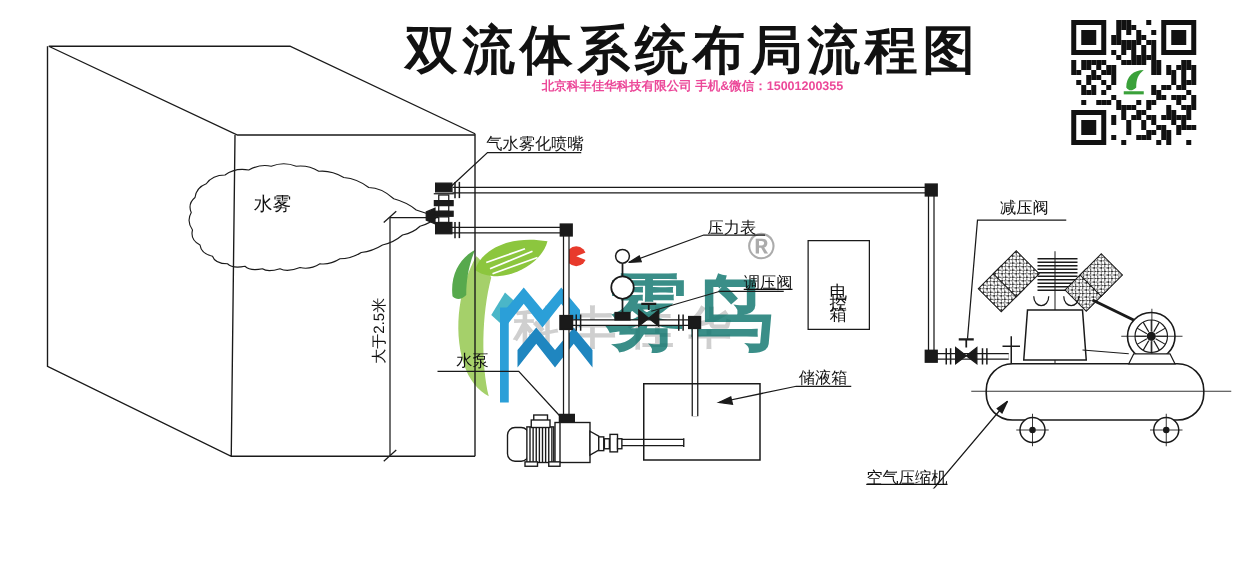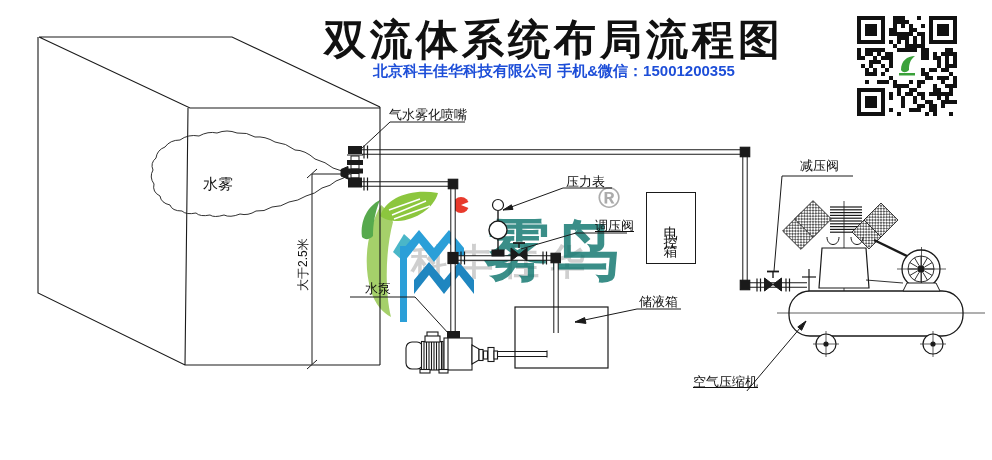--- a/index.html
+++ b/index.html
@@ -1,21 +1,21 @@
 <!DOCTYPE html>
 <html><head>
 <meta charset="utf-8">
 <style>
   html,body{margin:0;padding:0;background:#fff;}
   .stage{position:relative;width:992px;height:391px;background:#fff;overflow:hidden;
          font-family:"Liberation Sans",sans-serif;color:#1a1a1a;}
   .title{position:absolute;left:318px;top:12px;width:472px;text-align:center;
          font-size:42px;font-weight:900;letter-spacing:4px;color:#111;z-index:3;white-space:nowrap;}
   .subtitle{position:absolute;left:318px;top:62px;width:472px;text-align:center;
-         font-size:15px;font-weight:bold;color:#1d4ed8;z-index:3;white-space:nowrap;}
+         font-size:10px;font-weight:bold;color:#ec4899;z-index:3;white-space:nowrap;}
   .lbl{position:absolute;font-size:13px;color:#111;white-space:nowrap;z-index:3;line-height:1.1;}
   .lbl-mist{font-size:15px;}
   .lbl-dim{width:72px;text-align:center;font-size:12px;transform:rotate(-90deg);transform-origin:center;}
   .ecbox{position:absolute;left:646px;top:192px;width:48px;height:70px;border:1.5px solid #1a1a1a;
          display:flex;align-items:center;justify-content:center;z-index:3;background:transparent;}
   .ecbox span{writing-mode:vertical-rl;text-orientation:upright;letter-spacing:9px;
          font-size:14px;color:#111;}
   .wm{position:absolute;z-index:1;white-space:nowrap;font-weight:bold;}
   .wm-latin{left:437px;top:190px;font-size:55px;letter-spacing:-2px;color:#c3d8e9;}
   .wm-company{left:411px;top:238px;font-size:36px;letter-spacing:10px;color:#b0b0b0;opacity:.6;}
@@ -254,21 +254,21 @@
       <path d="M681,309 H637 L575,322"></path>
       <polygon points="575,322 584.6,317.6 586,323.4" fill="#1a1a1a"></polygon>
       <path d="M350,297 H415 L449,334"></path>
       <path d="M853,176 H782 L774,271"></path>
       <path d="M690,392 H746 L806,321"></path>
       <polygon points="806,321 797.8,326.9 801.6,330.3" fill="#1a1a1a"></polygon>
     </g>
   </svg>
 
   <div class="lbl" style="left:389px;top:108px;">气水雾化喷嘴</div>
-  <div class="lbl lbl-mist" style="left:203px;top:176px;">水雾</div>
+  <div class="lbl lbl-mist" style="left:203px;top:156px;">水雾</div>
   <div class="lbl" style="left:566px;top:175px;">压力表</div>
   <div class="lbl" style="left:595px;top:219px;text-decoration:underline;">调压阀</div>
   <div class="lbl" style="left:639px;top:295px;">储液箱</div>
   <div class="lbl" style="left:365px;top:282px;">水泵</div>
   <div class="lbl" style="left:800px;top:159px;">减压阀</div>
   <div class="lbl" style="left:693px;top:375px;text-decoration:underline;">空气压缩机</div>
   <div class="lbl lbl-dim" style="left:268px;top:258px;">大于2.5米</div>
 
   <div class="ecbox">
     <span>电控箱</span>

